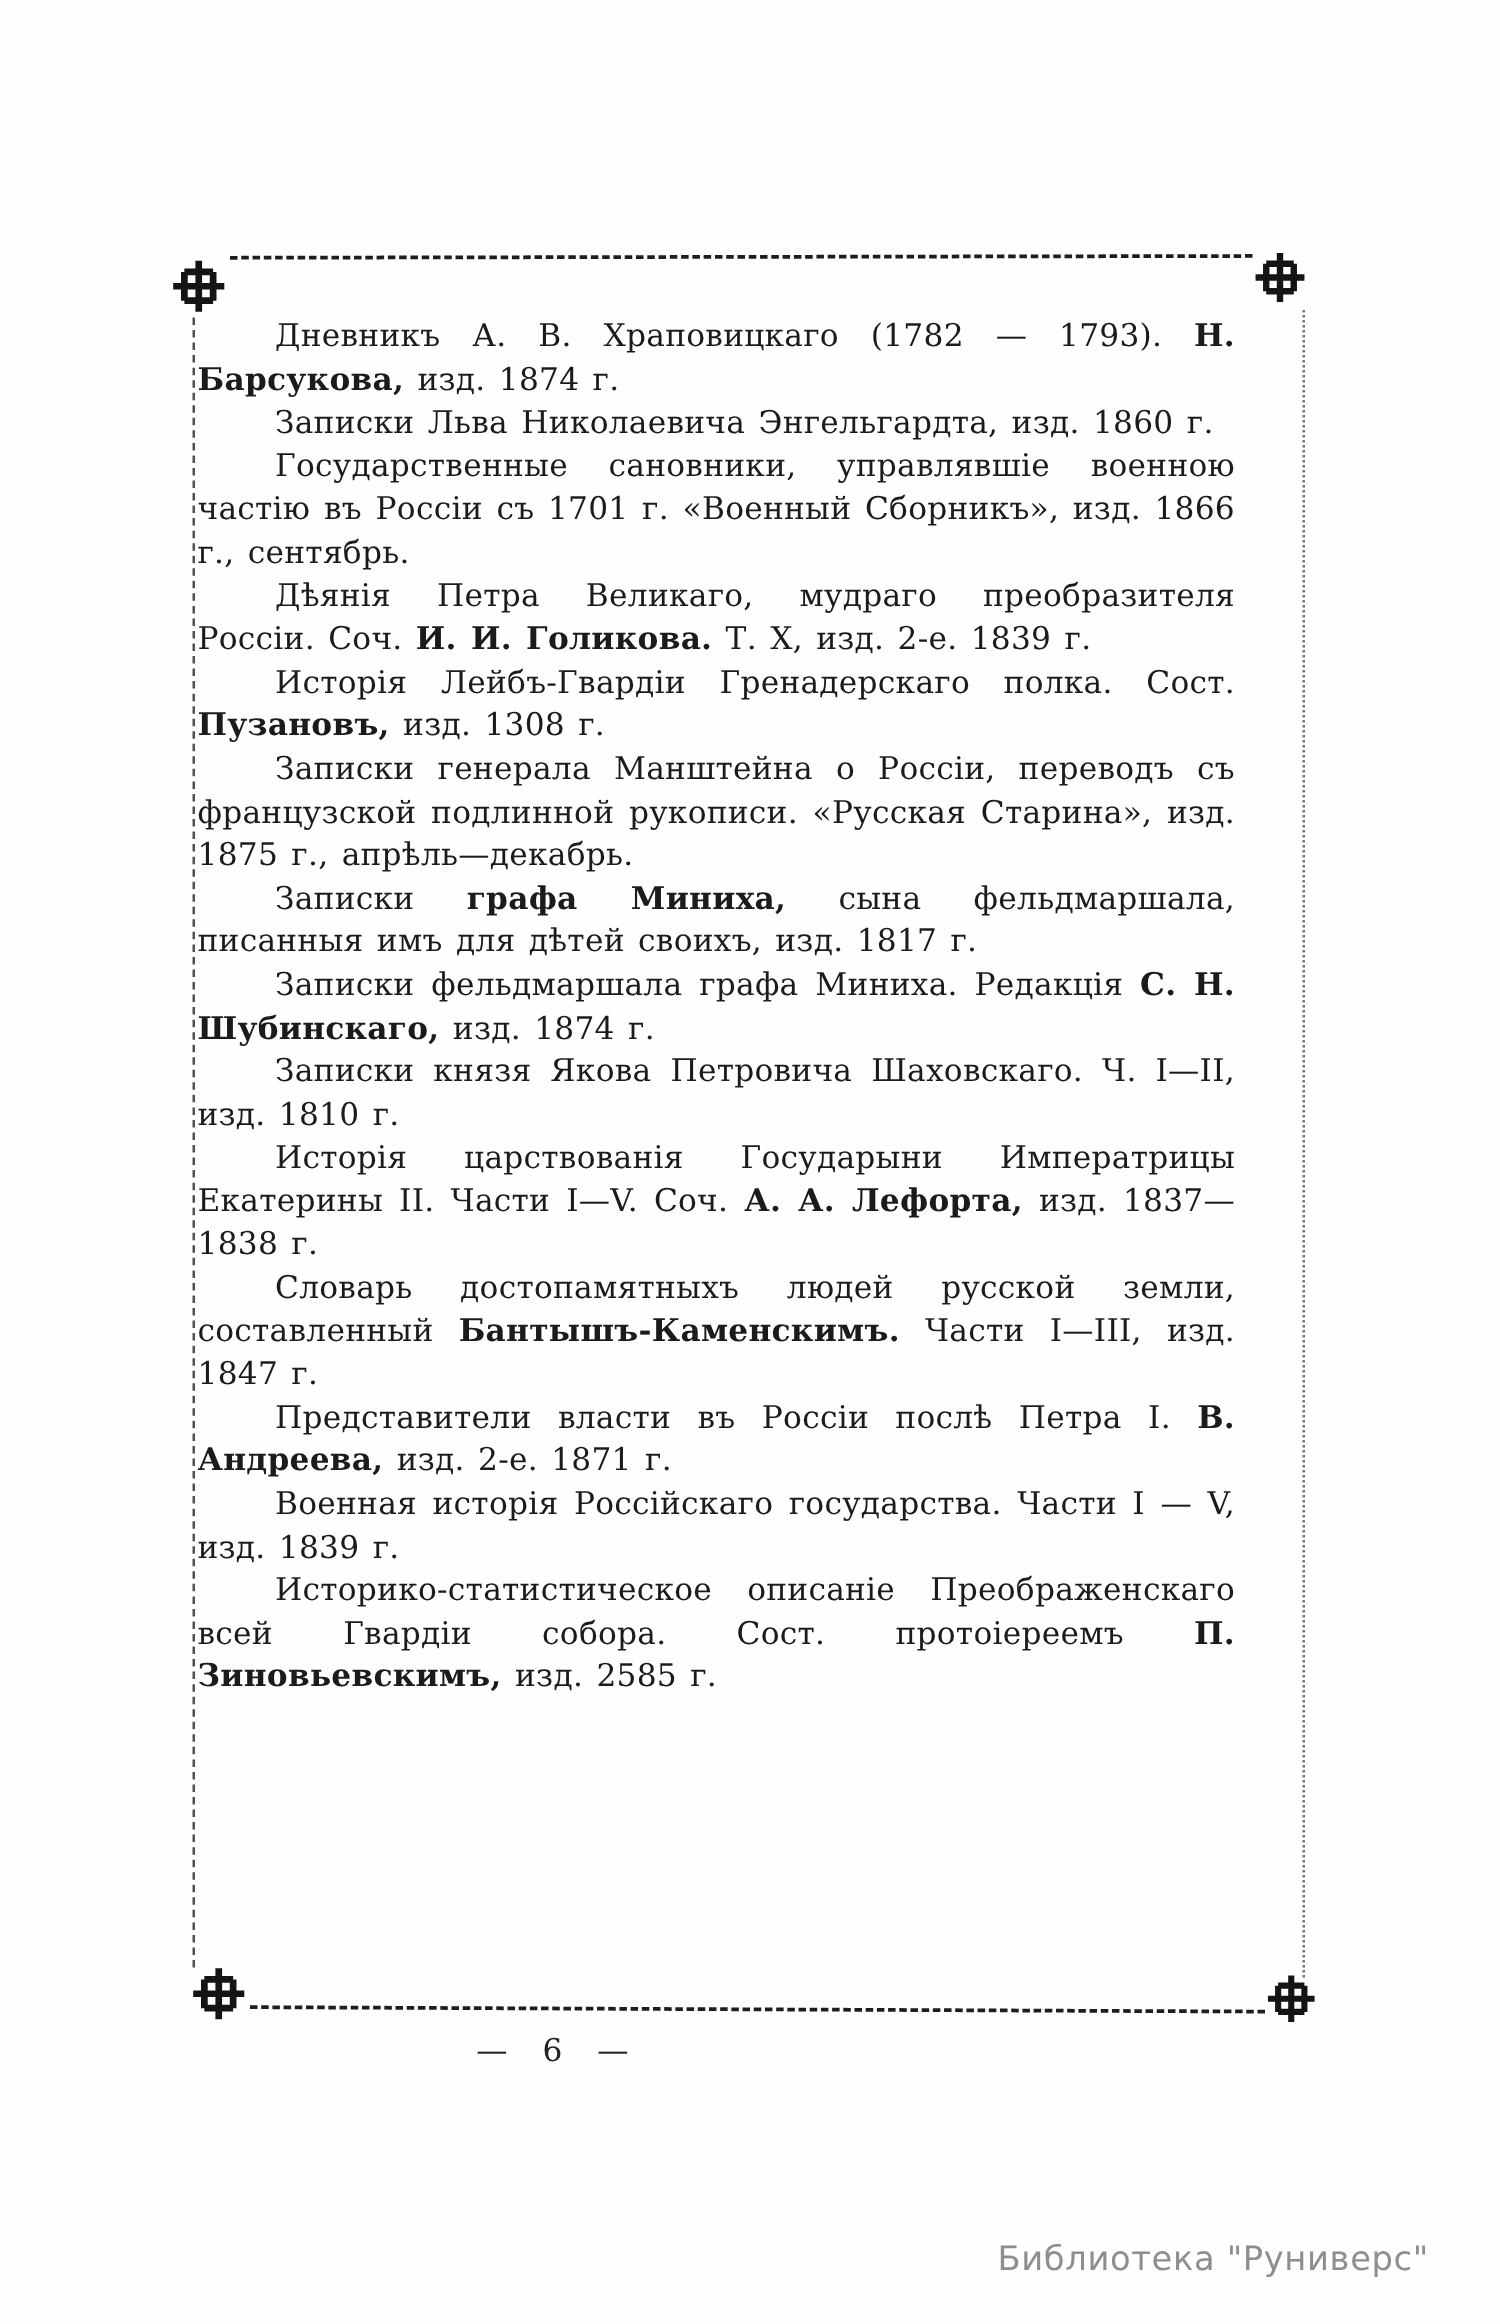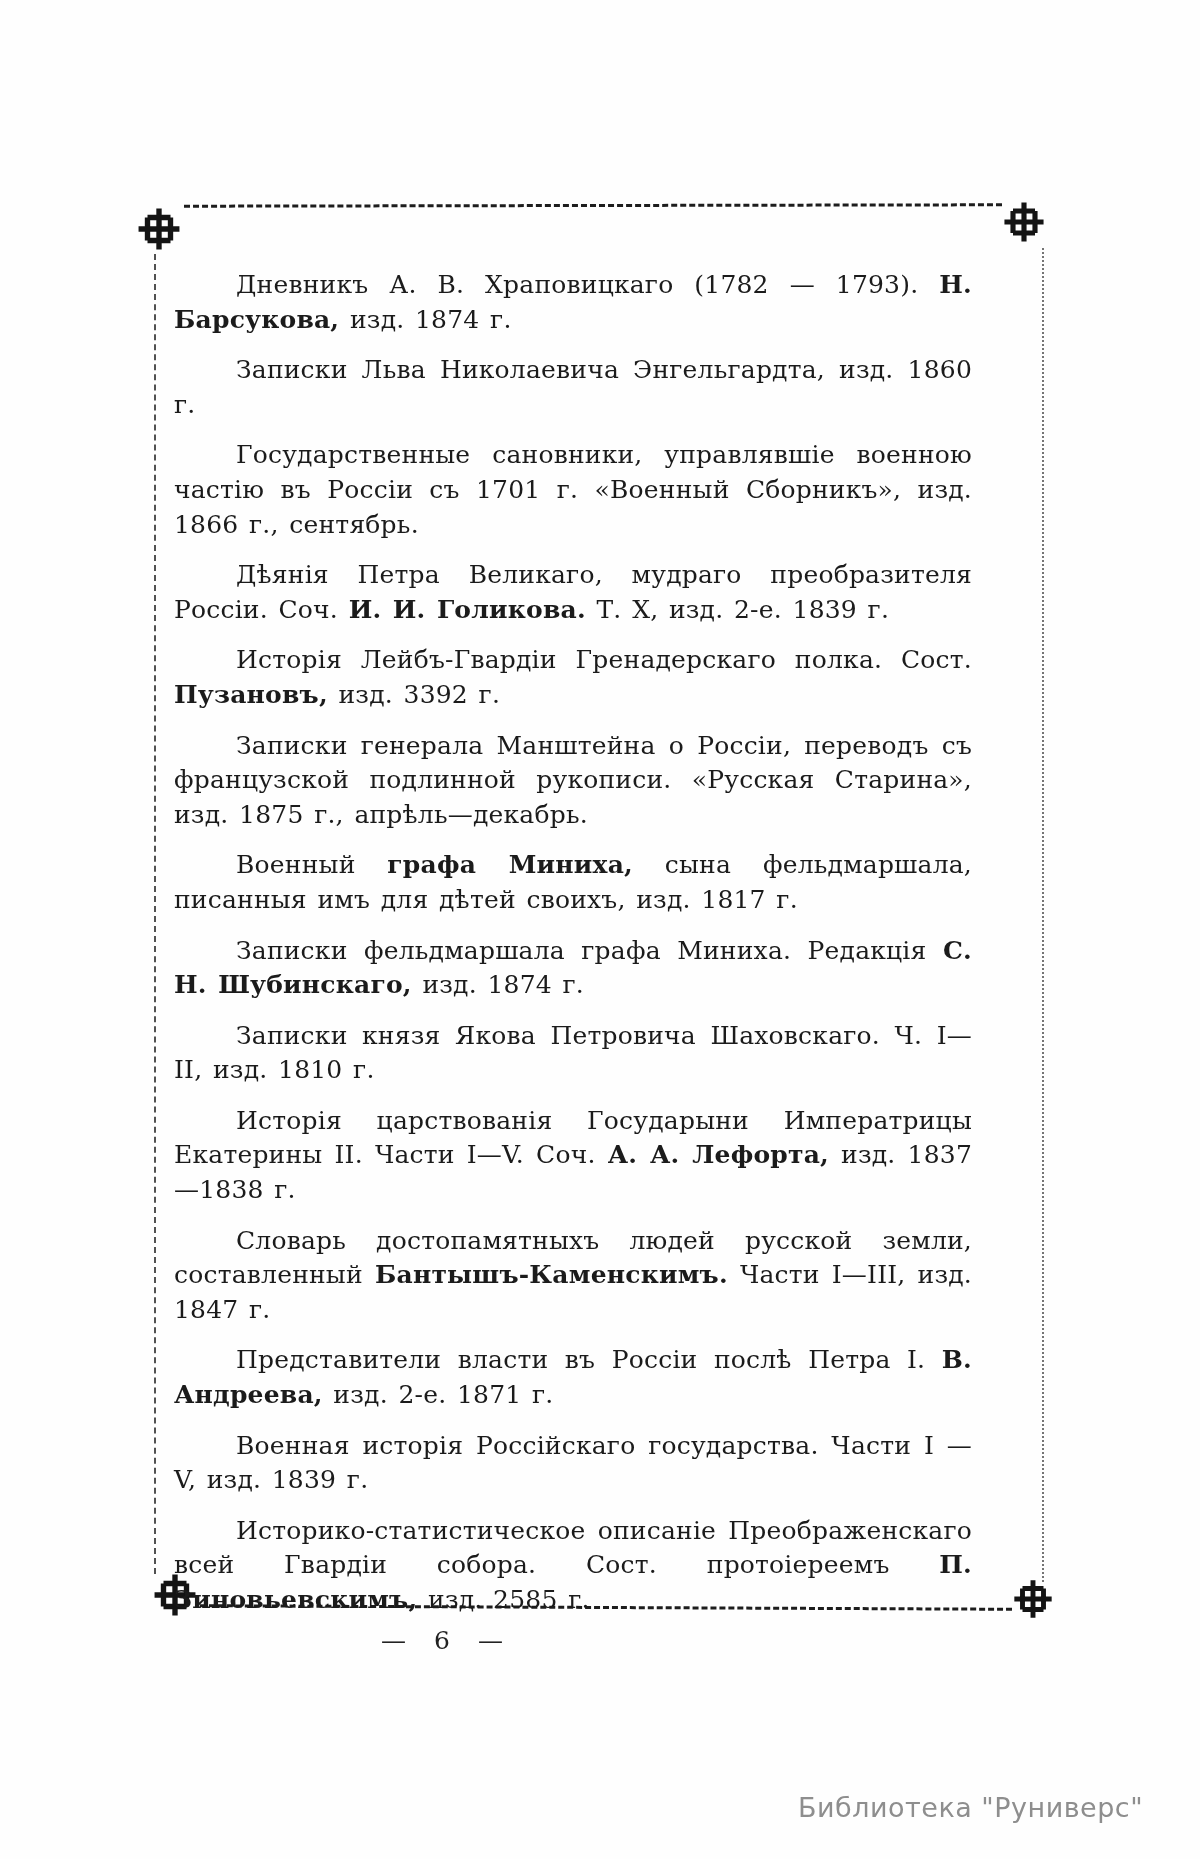--- a/index.html
+++ b/index.html
@@ -53,21 +53,21 @@
   .orn-bl { left: 152px; top: 1572px; width: 46px; height: 46px; }
   .orn-br { left: 1012px; top: 1578px; width: 42px; height: 42px; }
   
   .text-block {
     position: absolute;
     left: 158px;
     top: 252px;
     width: 830px;
   }
   .entry {
-    margin: 16px;
+    margin: 0;
     font-size: 25px;
     line-height: 34.6px;
     text-align: justify;
     text-indent: 62px;
     word-spacing: 2.5px;
     letter-spacing: 0.2px;
   }
   .entry b { font-weight: bold; }
   
   .page-number {
@@ -119,23 +119,23 @@
     <svg viewBox="0 0 36 36" aria-hidden="true">
       <path d="M9 9 H27 M9 18 H34 M9 27 H27 M9 9 V27 M18 9 V34 M27 9 V27 M18 9 V2 M2 18 H9" stroke="#141414" stroke-width="4.2" fill="none"></path>
     </svg>
   </div>
 
   <div class="text-block">
       <p class="entry"><span>Дневникъ А. В. Храповицкаго (1782 — 1793). </span><b>Н. Барсукова,</b><span> изд. 1874 г.</span></p>
       <p class="entry"><span>Записки Льва Николаевича Энгельгардта, изд. 1860 г.</span></p>
       <p class="entry"><span>Государственные сановники, управлявшіе военною частію въ Россіи съ 1701 г. «Военный Сборникъ», изд. 1866 г., сентябрь.</span></p>
       <p class="entry"><span>Дѣянія Петра Великаго, мудраго преобразителя Россіи. Соч. </span><b>И. И. Голикова.</b><span> Т. X, изд. 2-е. 1839 г.</span></p>
-      <p class="entry"><span>Исторія Лейбъ-Гвардіи Гренадерскаго полка. Сост. </span><b>Пузановъ,</b><span> изд. 3392 г.</span></p>
+      <p class="entry"><span>Исторія Лейбъ-Гвардіи Гренадерскаго полка. Сост. </span><b>Пузановъ,</b><span> изд. 1308 г.</span></p>
       <p class="entry"><span>Записки генерала Манштейна о Россіи, переводъ съ французской подлинной рукописи. «Русская Старина», изд. 1875 г., апрѣль—декабрь.</span></p>
-      <p class="entry"><span>Военный </span><b>графа Миниха,</b><span> сына фельдмаршала, писанныя имъ для дѣтей своихъ, изд. 1817 г.</span></p>
+      <p class="entry"><span>Записки </span><b>графа Миниха,</b><span> сына фельдмаршала, писанныя имъ для дѣтей своихъ, изд. 1817 г.</span></p>
       <p class="entry"><span>Записки фельдмаршала графа Миниха. Редакція </span><b>С. Н. Шубинскаго,</b><span> изд. 1874 г.</span></p>
       <p class="entry"><span>Записки князя Якова Петровича Шаховскаго. Ч. I—II, изд. 1810 г.</span></p>
       <p class="entry"><span>Исторія царствованія Государыни Императрицы Екатерины II. Части I—V. Соч. </span><b>А. А. Лефорта,</b><span> изд. 1837—1838 г.</span></p>
       <p class="entry"><span>Словарь достопамятныхъ людей русской земли, составленный </span><b>Бантышъ-Каменскимъ.</b><span> Части I—III, изд. 1847 г.</span></p>
       <p class="entry"><span>Представители власти въ Россіи послѣ Петра I. </span><b>В. Андреева,</b><span> изд. 2-е. 1871 г.</span></p>
       <p class="entry"><span>Военная исторія Россійскаго государства. Части I — V, изд. 1839 г.</span></p>
       <p class="entry"><span>Историко-статистическое описаніе Преображенскаго всей Гвардіи собора. Сост. протоіереемъ </span><b>П. Зиновьевскимъ,</b><span> изд. 2585 г.</span></p>
     </div>
 
   <div class="page-number">— 6 —</div>

